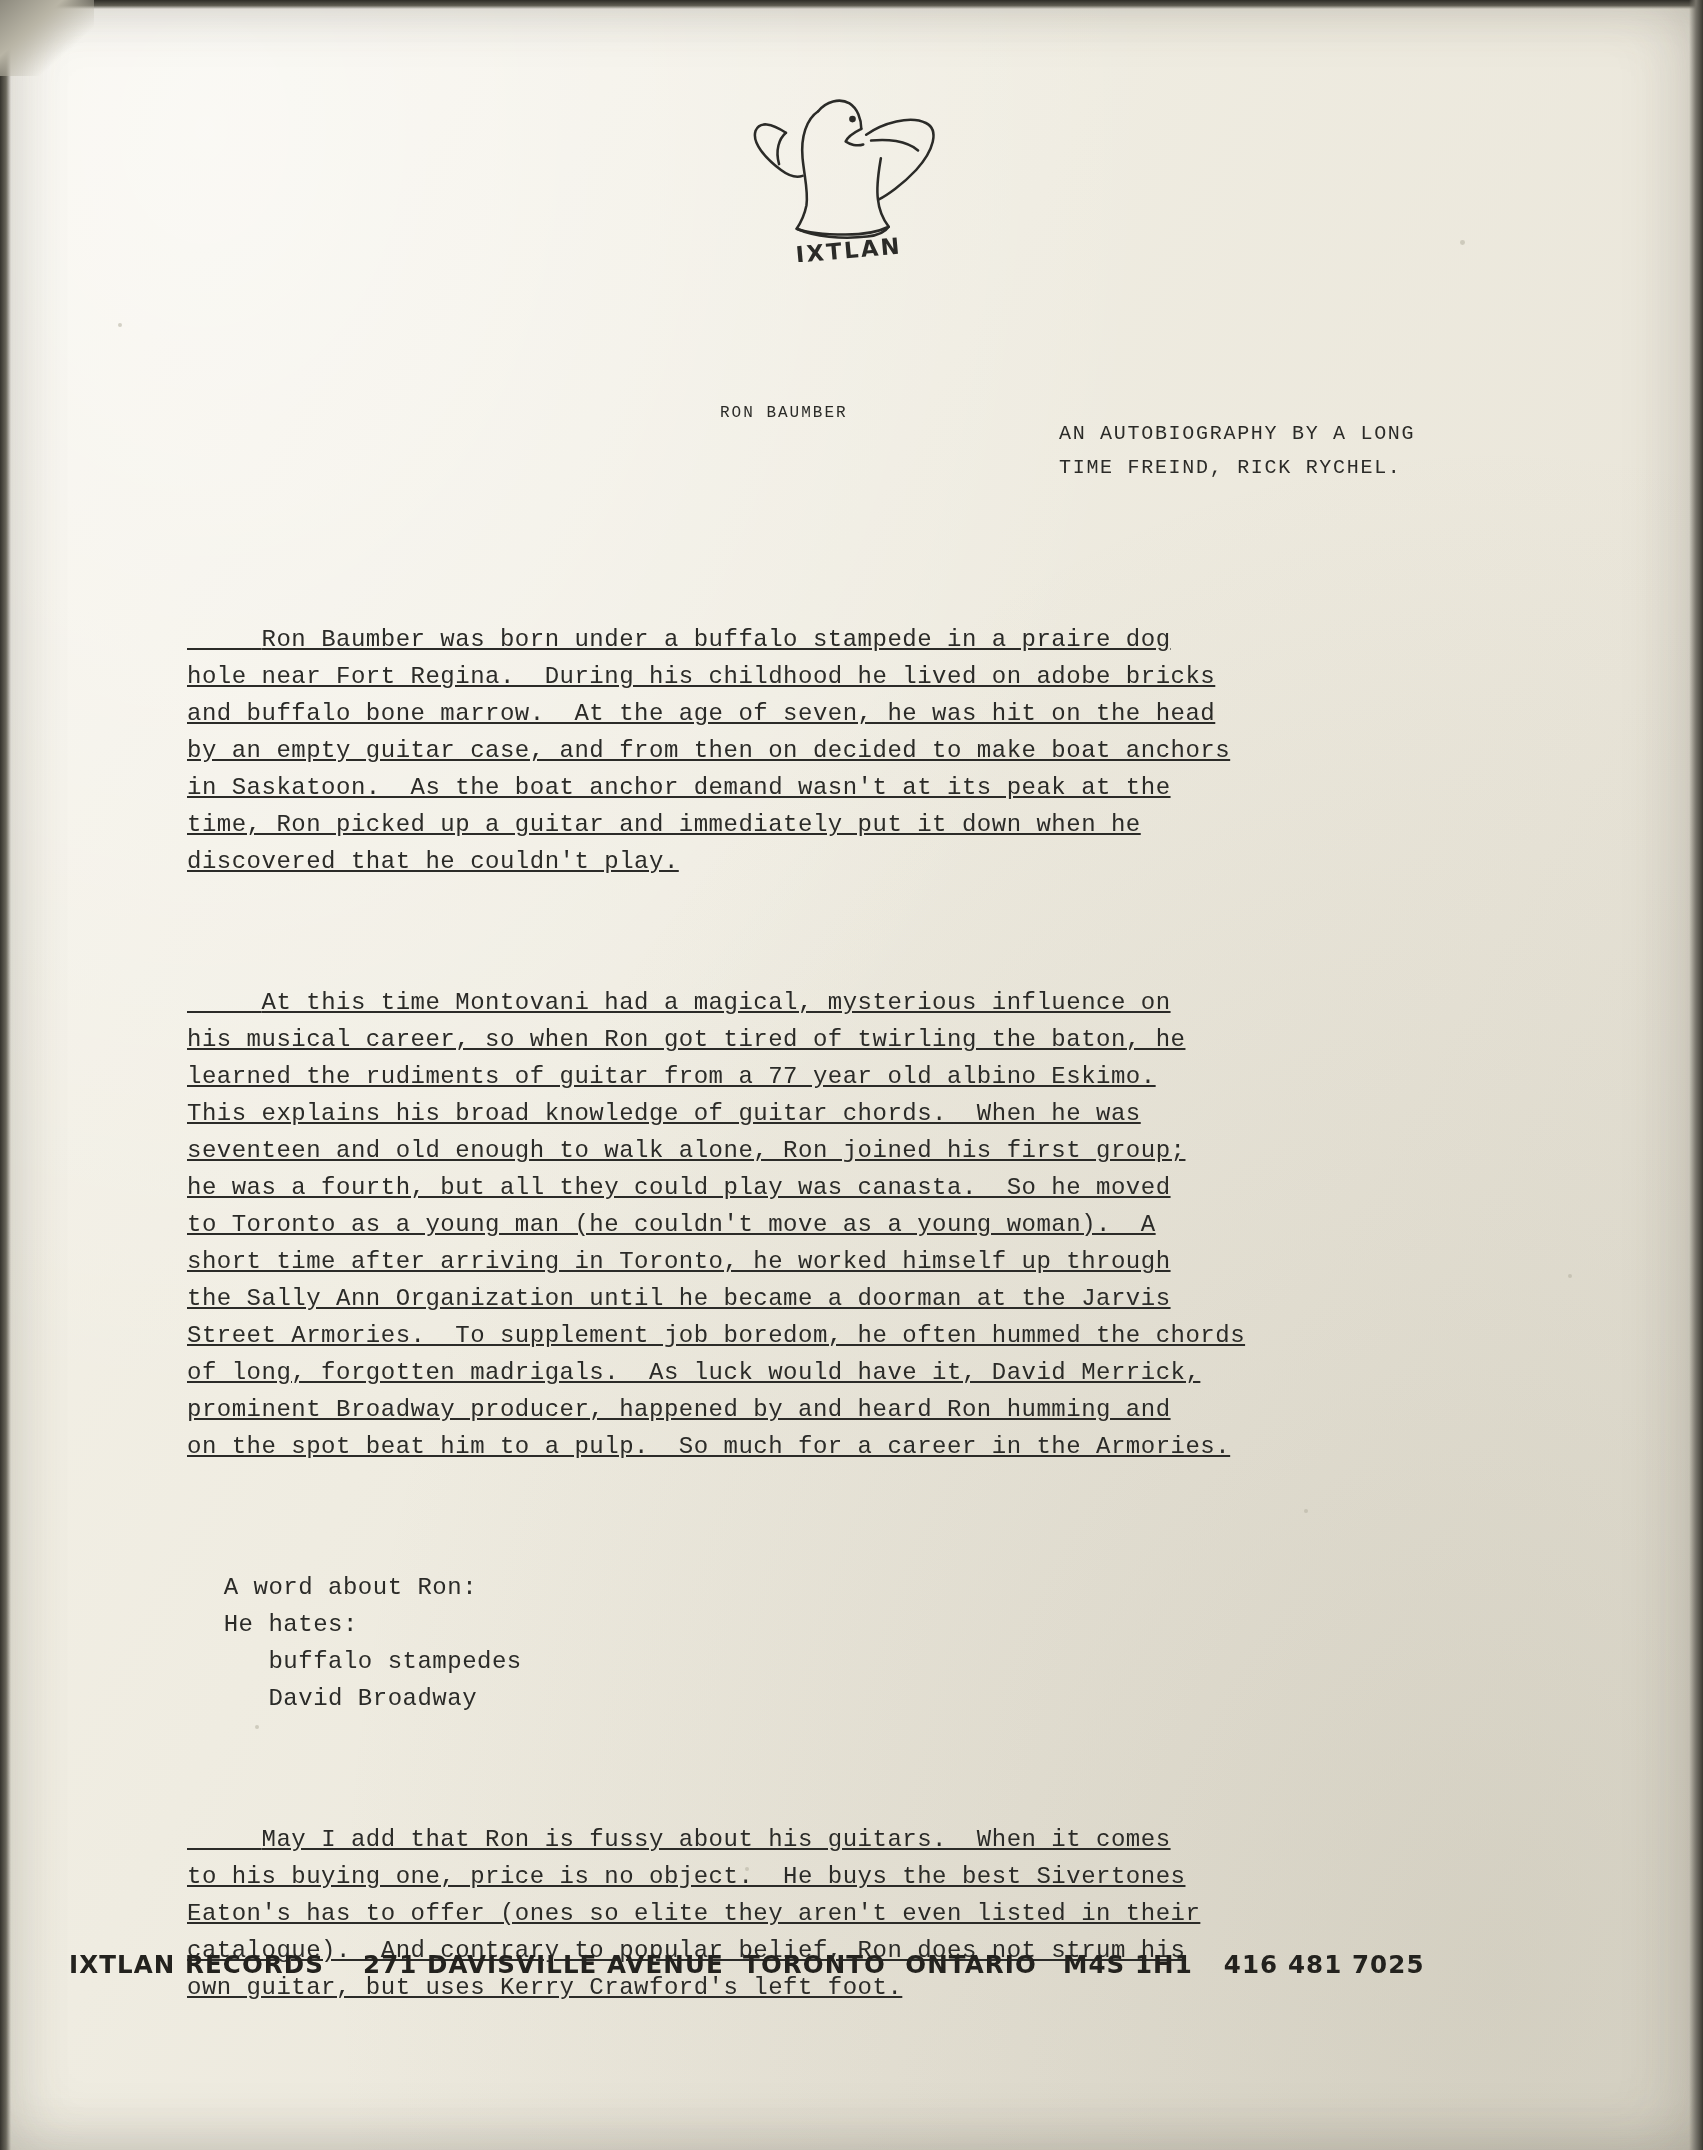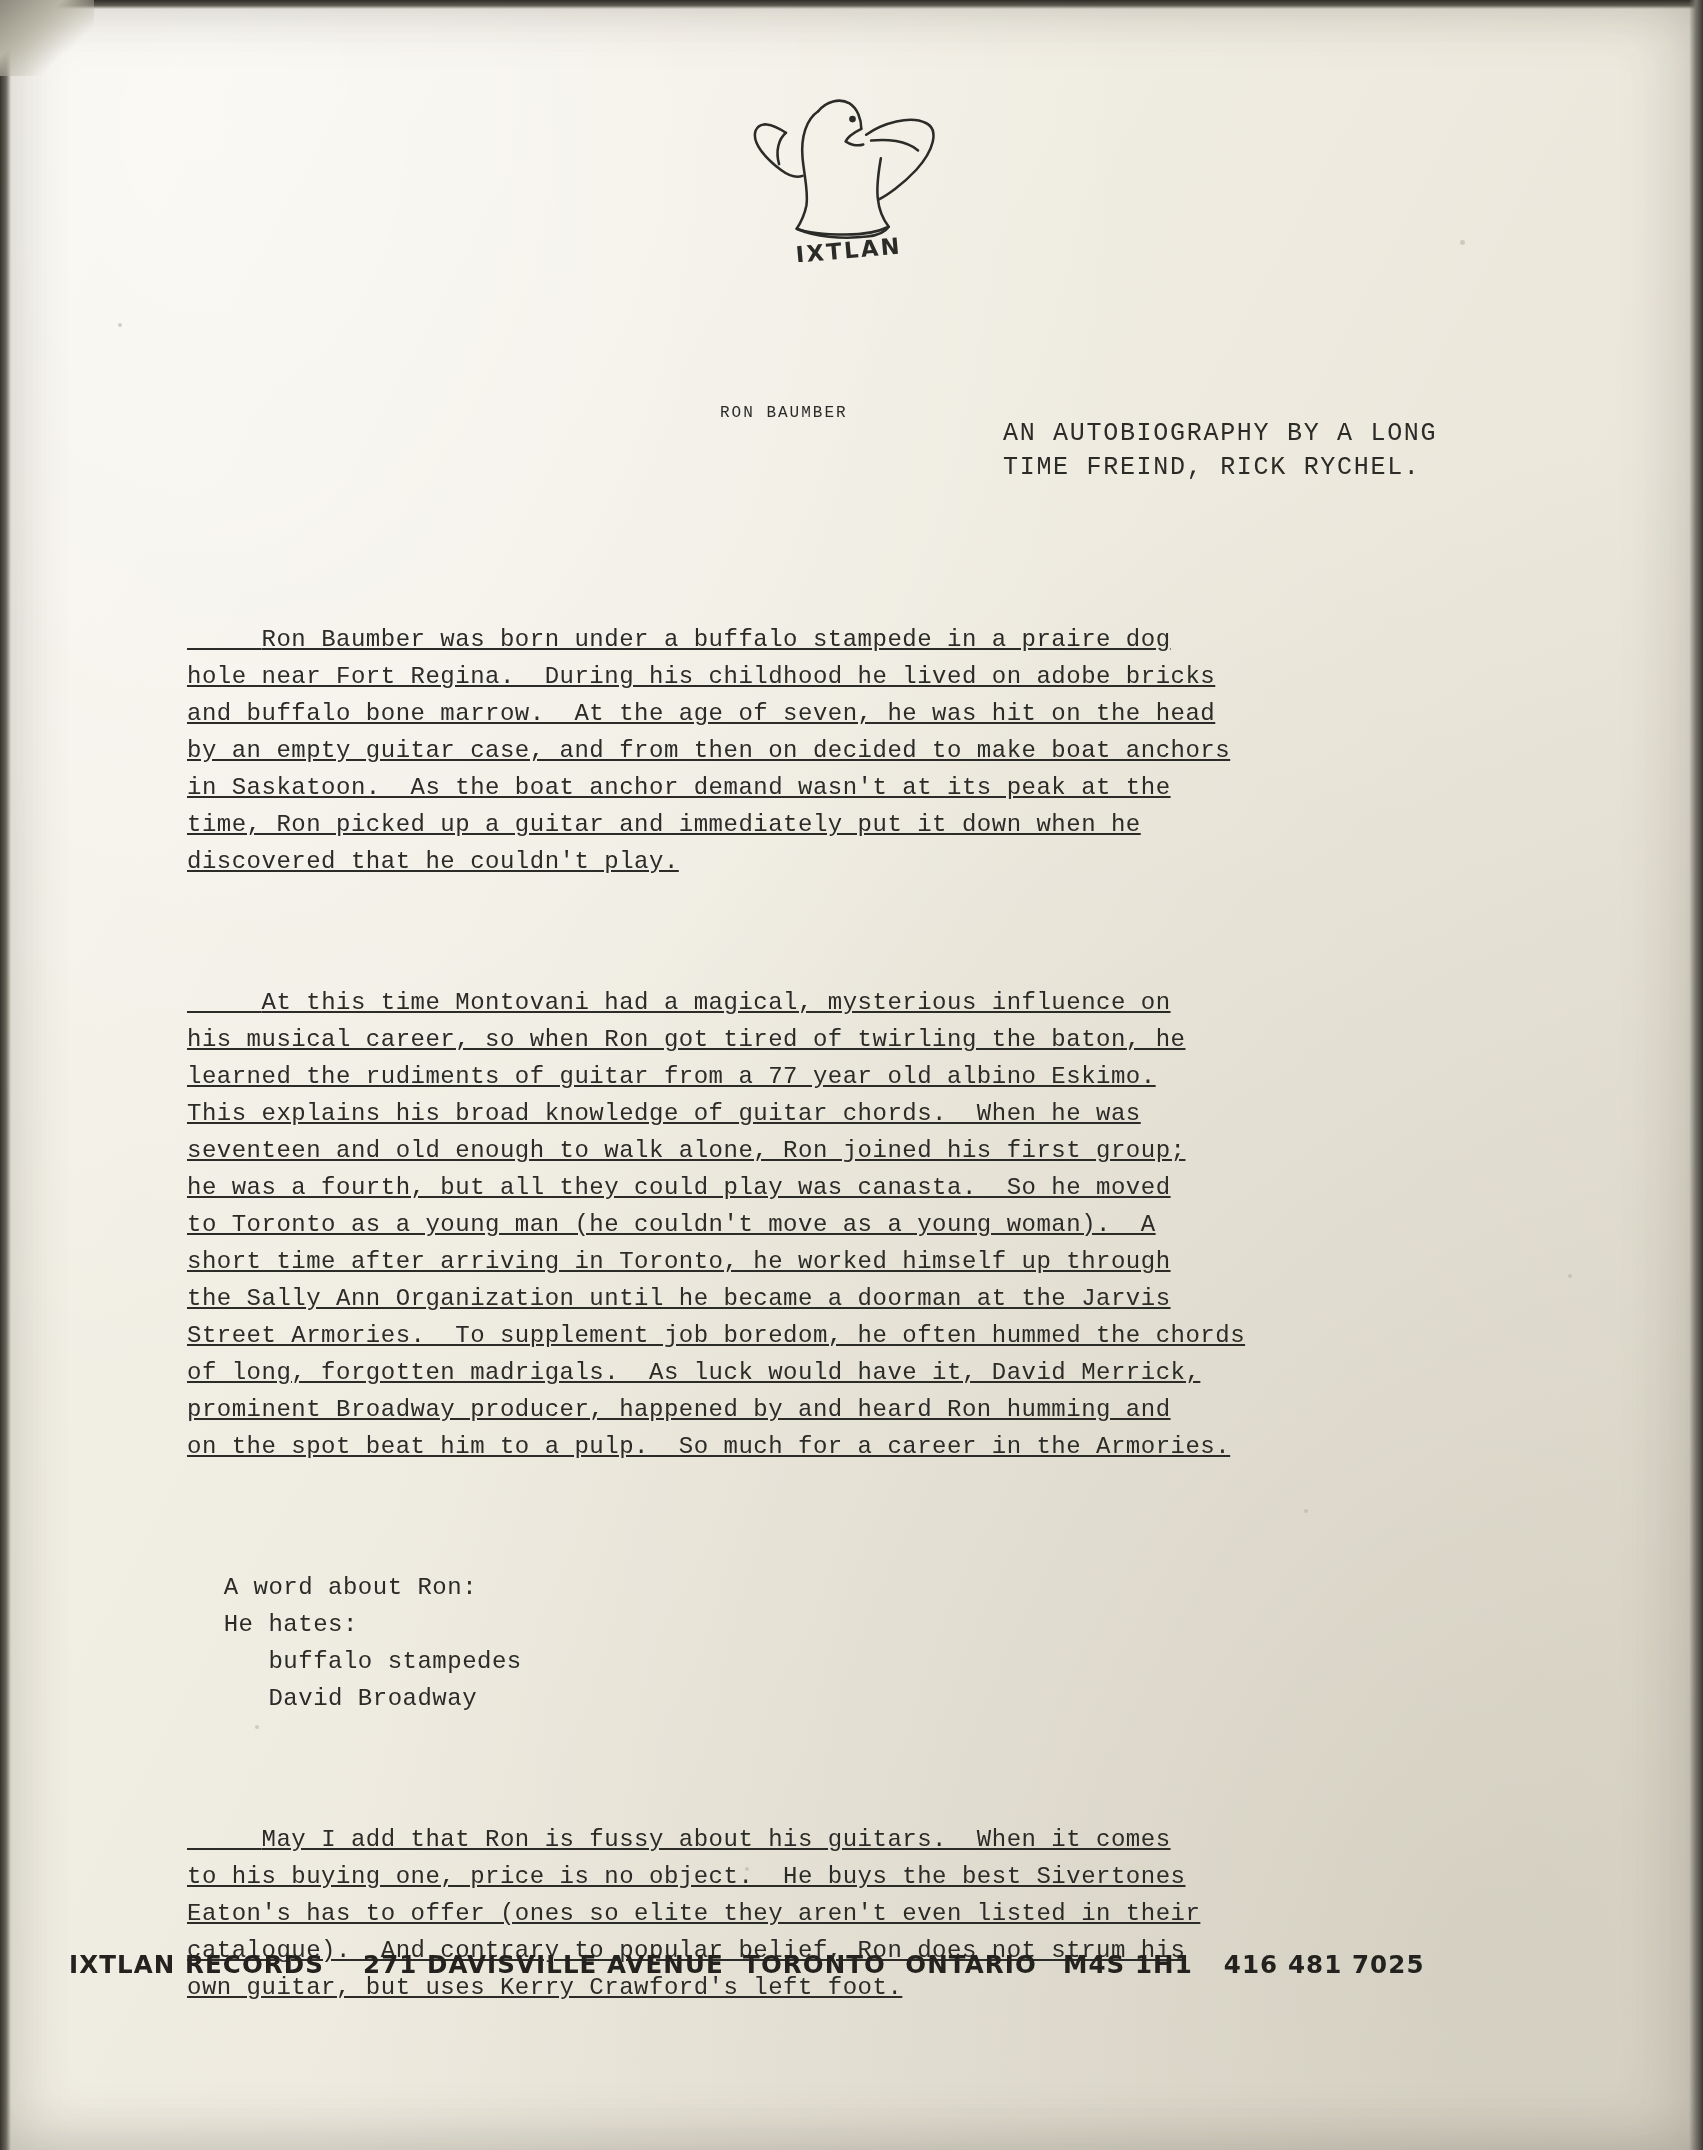--- a/index.html
+++ b/index.html
@@ -85,23 +85,23 @@
   .hdr-name {
     position: absolute;
     left: 720px;
     top: 16px;
     font-size: 16px;
     letter-spacing: 2px;
     white-space: pre;
   }
   .hdr-credit {
     position: absolute;
-    left: 1003px;
+    left: 1059px;
     top: 29px;
-    font-size: 25px;
+    font-size: 20px;
     letter-spacing: 1.7px;
     line-height: 34px;
     white-space: pre;
   }
 
   
   .body-text {
     position: absolute;
     left: 179px;
     top: 547px;

